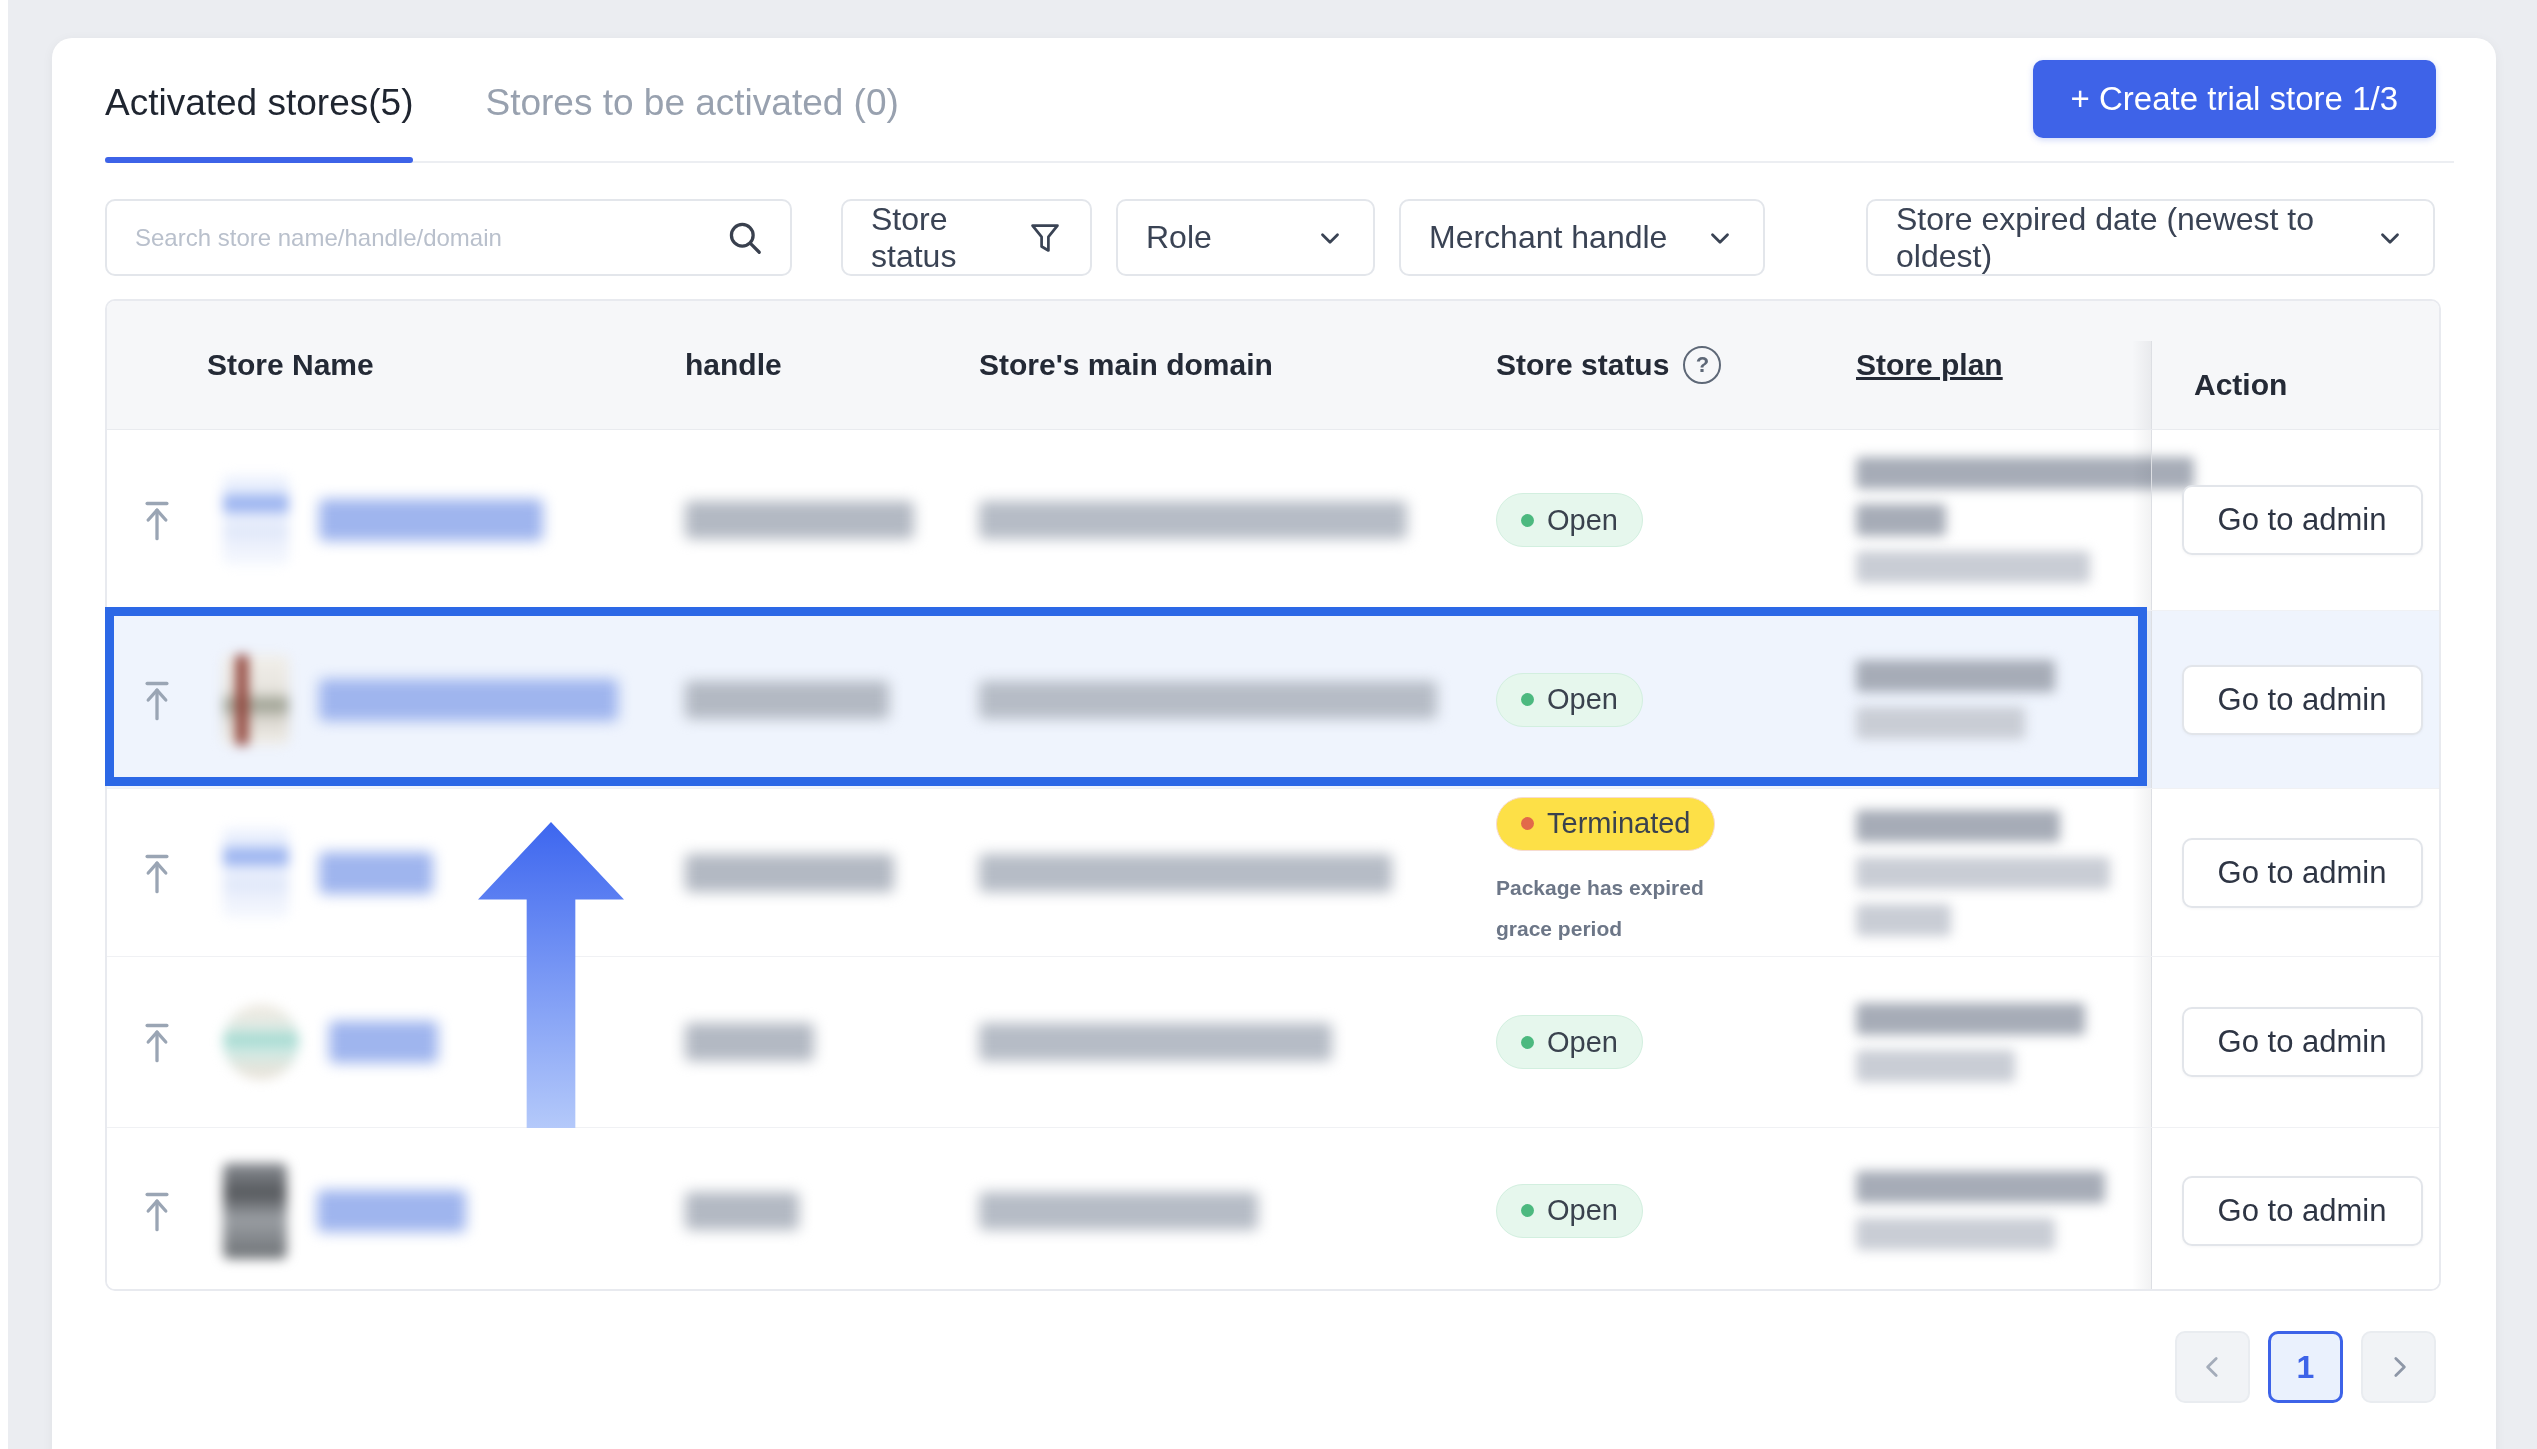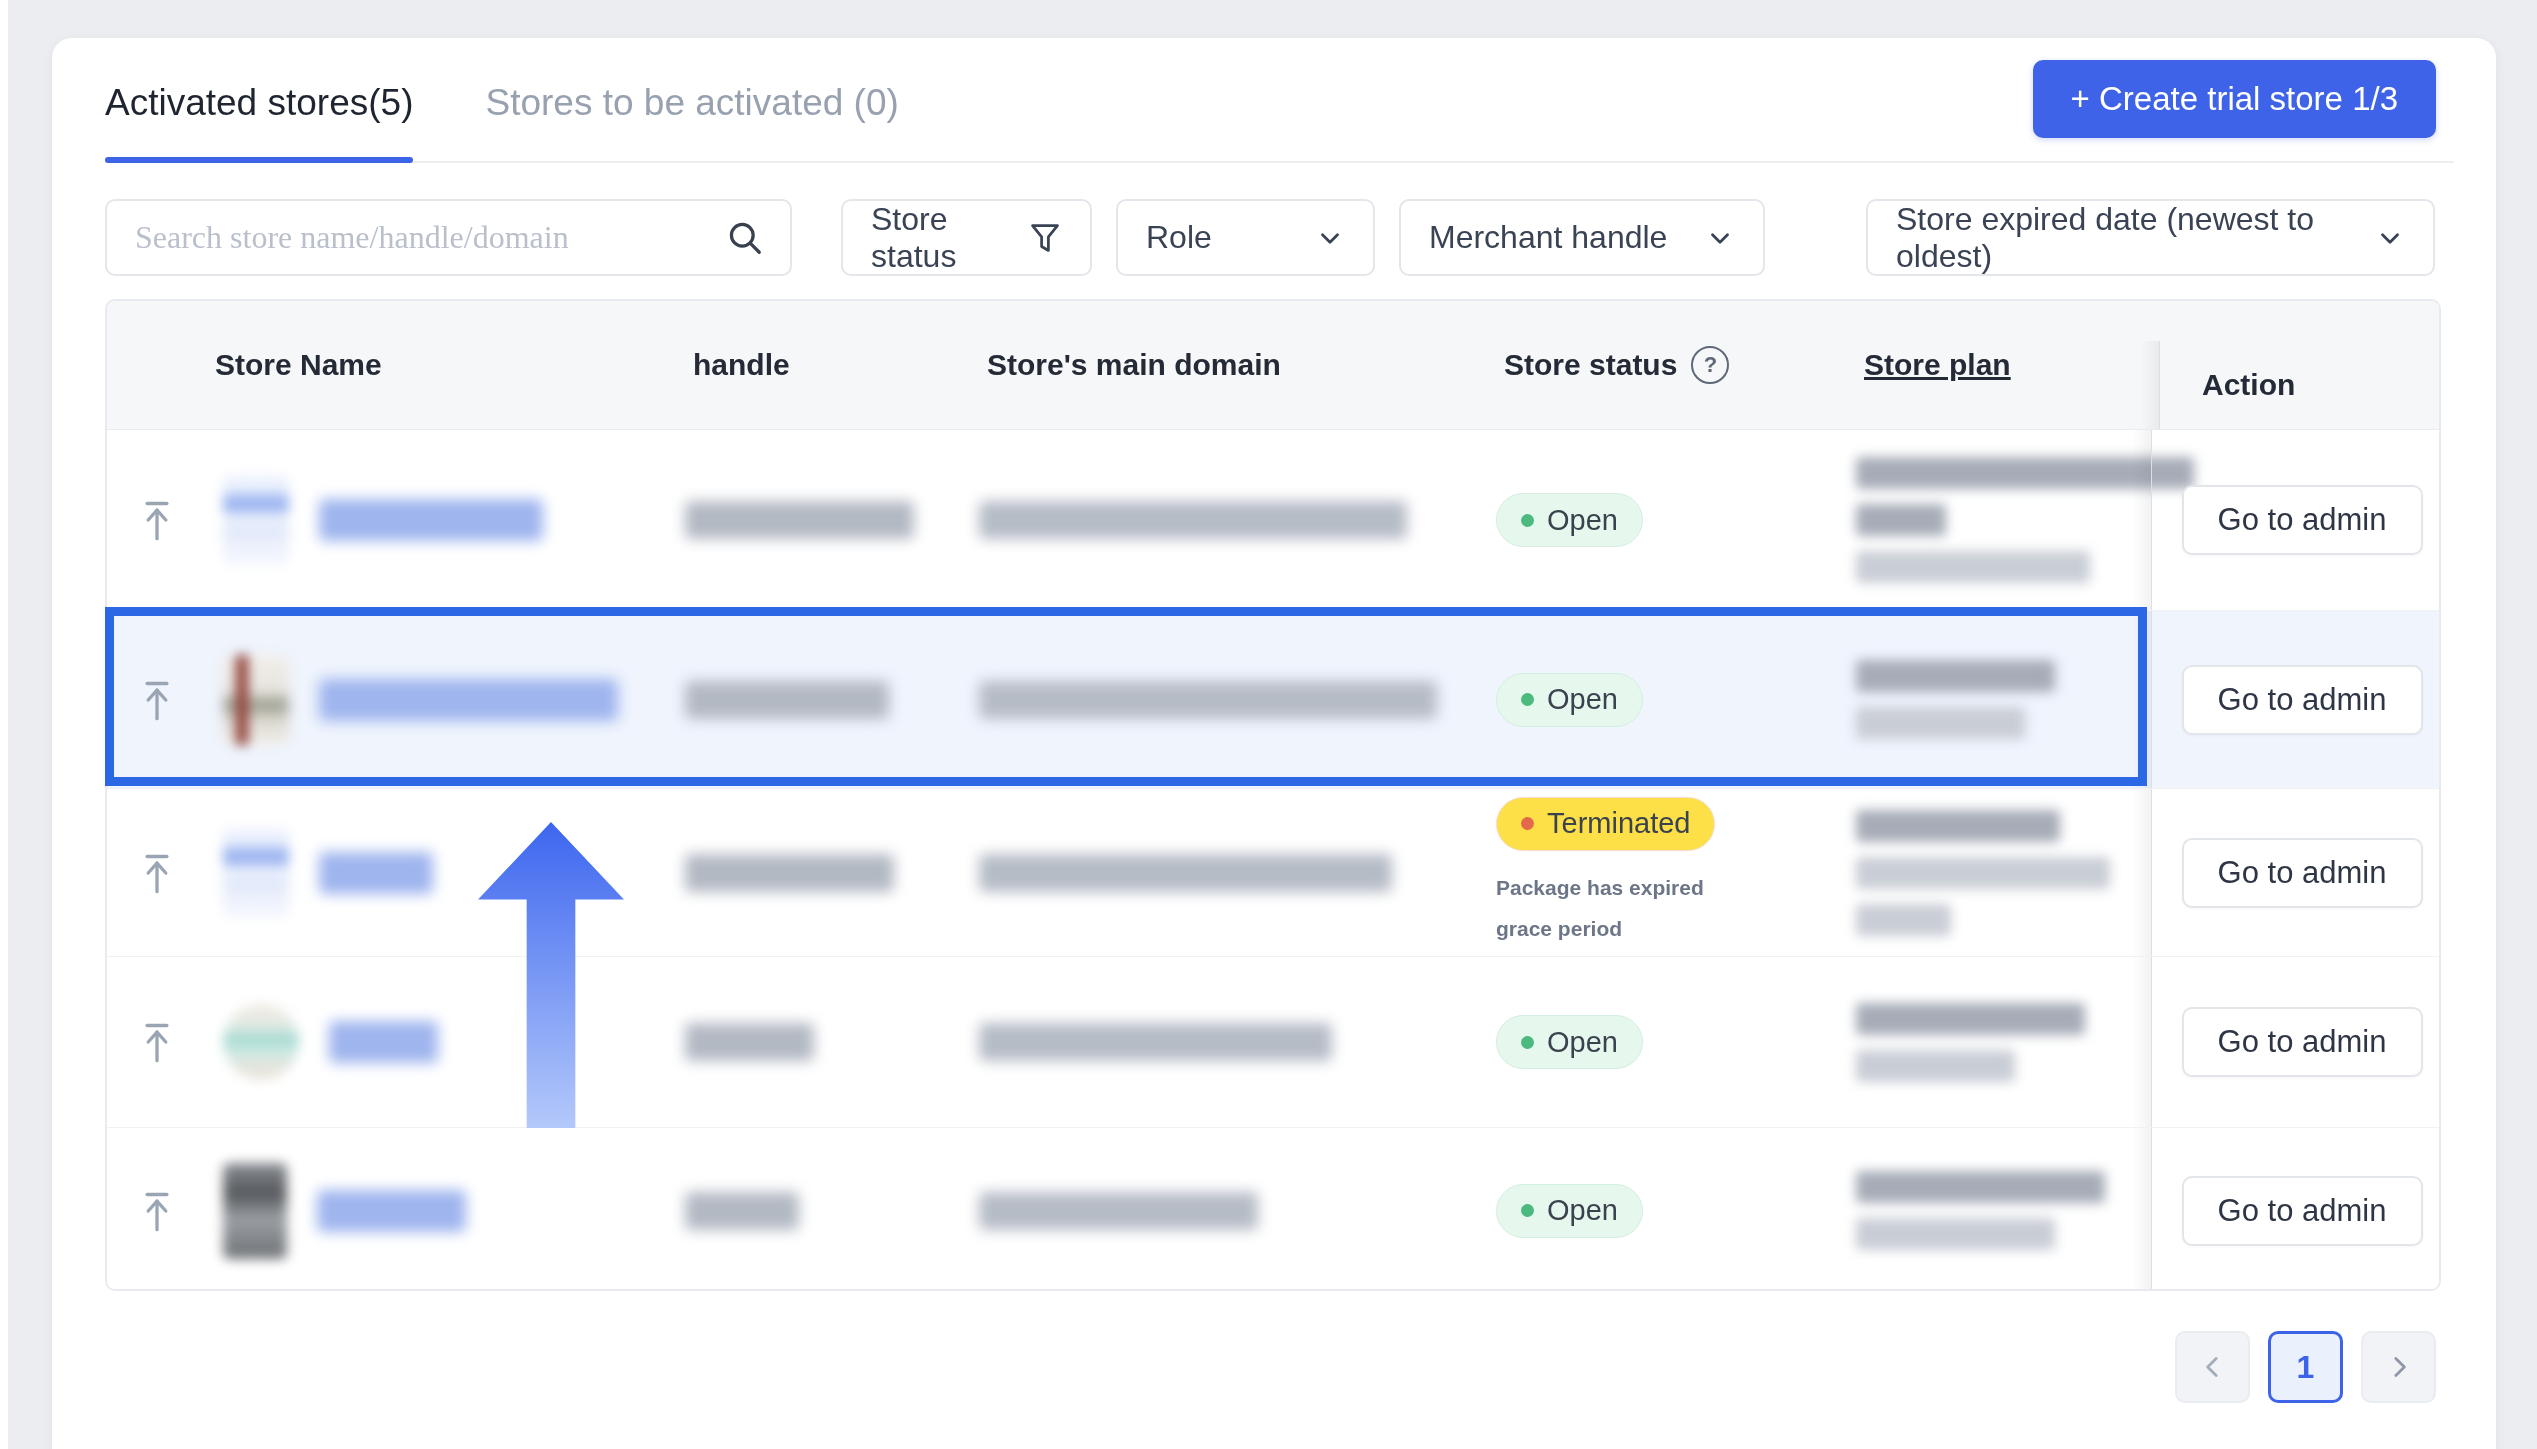--- a/index.html
+++ b/index.html
@@ -17,34 +17,34 @@
     background:#3D63E8;border-radius:3px;}
   
   .create-btn{position:absolute;top:22px;right:60px;height:78px;padding:0 38px;background:#3E63E8;
     border:none;border-radius:10px;color:#fff;font-size:33px;font-family:inherit;display:flex;
     align-items:center;cursor:pointer;box-shadow:0 2px 6px rgba(62,99,232,.25);}
   
   .filter-row{position:absolute;top:161px;left:53px;right:60px;height:77px;}
   .fbox{position:absolute;top:0;height:77px;background:#fff;border:2px solid #E3E6EB;border-radius:10px;
     box-sizing:border-box;display:flex;align-items:center;font-size:32px;color:#3A4354;}
   .search-box{left:0;width:687px;padding:0 26px;}
-  .search-box input{flex:1;border:none;outline:none;font-size:32px;font-family:Liberation Serif, serif;color:#3A4354;
+  .search-box input{flex:1;border:none;outline:none;font-size:24px;font-family:Liberation Sans, sans-serif;color:#3A4354;
     background:transparent;min-width:0;}
   .search-box input::placeholder{color:#B9C0CC;}
   .fbtn{justify-content:space-between;padding:0 28px;cursor:pointer;gap:22px;}
   .f-status{left:736px;width:251px;}
   .f-role{left:1011px;width:259px;}
   .f-merchant{left:1294px;width:366px;}
   .f-sort{right:1px;width:569px;}
   .icon{flex:none;display:inline-flex;}
   
   .table{position:absolute;left:53px;top:261px;width:2336px;height:992px;border:2px solid #E8EAEF;
     border-radius:10px;box-sizing:border-box;overflow:hidden;background:#fff;}
   .thead,.trow{display:grid;grid-template-columns:100px 478px 294px 517px 348px 307px 293px;}
-  .thead{height:128px;background:#F6F7F9;border-bottom:1px solid #E9EBEF;padding-left:8px;}
+  .thead{height:128px;background:#F6F7F9;border-bottom:1px solid #E9EBEF;}
   .th{display:flex;align-items:center;font-size:30px;font-weight:bold;color:#242A36;}
   .th .help{margin-left:14px;}
   .help{width:34px;height:34px;border:2.5px solid #5E6877;border-radius:50%;color:#5E6877;font-size:22px;
     display:inline-flex;align-items:center;justify-content:center;font-weight:bold;cursor:pointer;}
   .trow{border-bottom:1px solid #F0F1F4;background:#fff;}
   .trow:last-child{border-bottom:none;}
   .trow.hl{background:#EFF4FD;}
   .cell{display:flex;align-items:center;min-width:0;}
   .cell-pin{justify-content:center;}
   .pin{cursor:pointer;display:inline-flex;}

